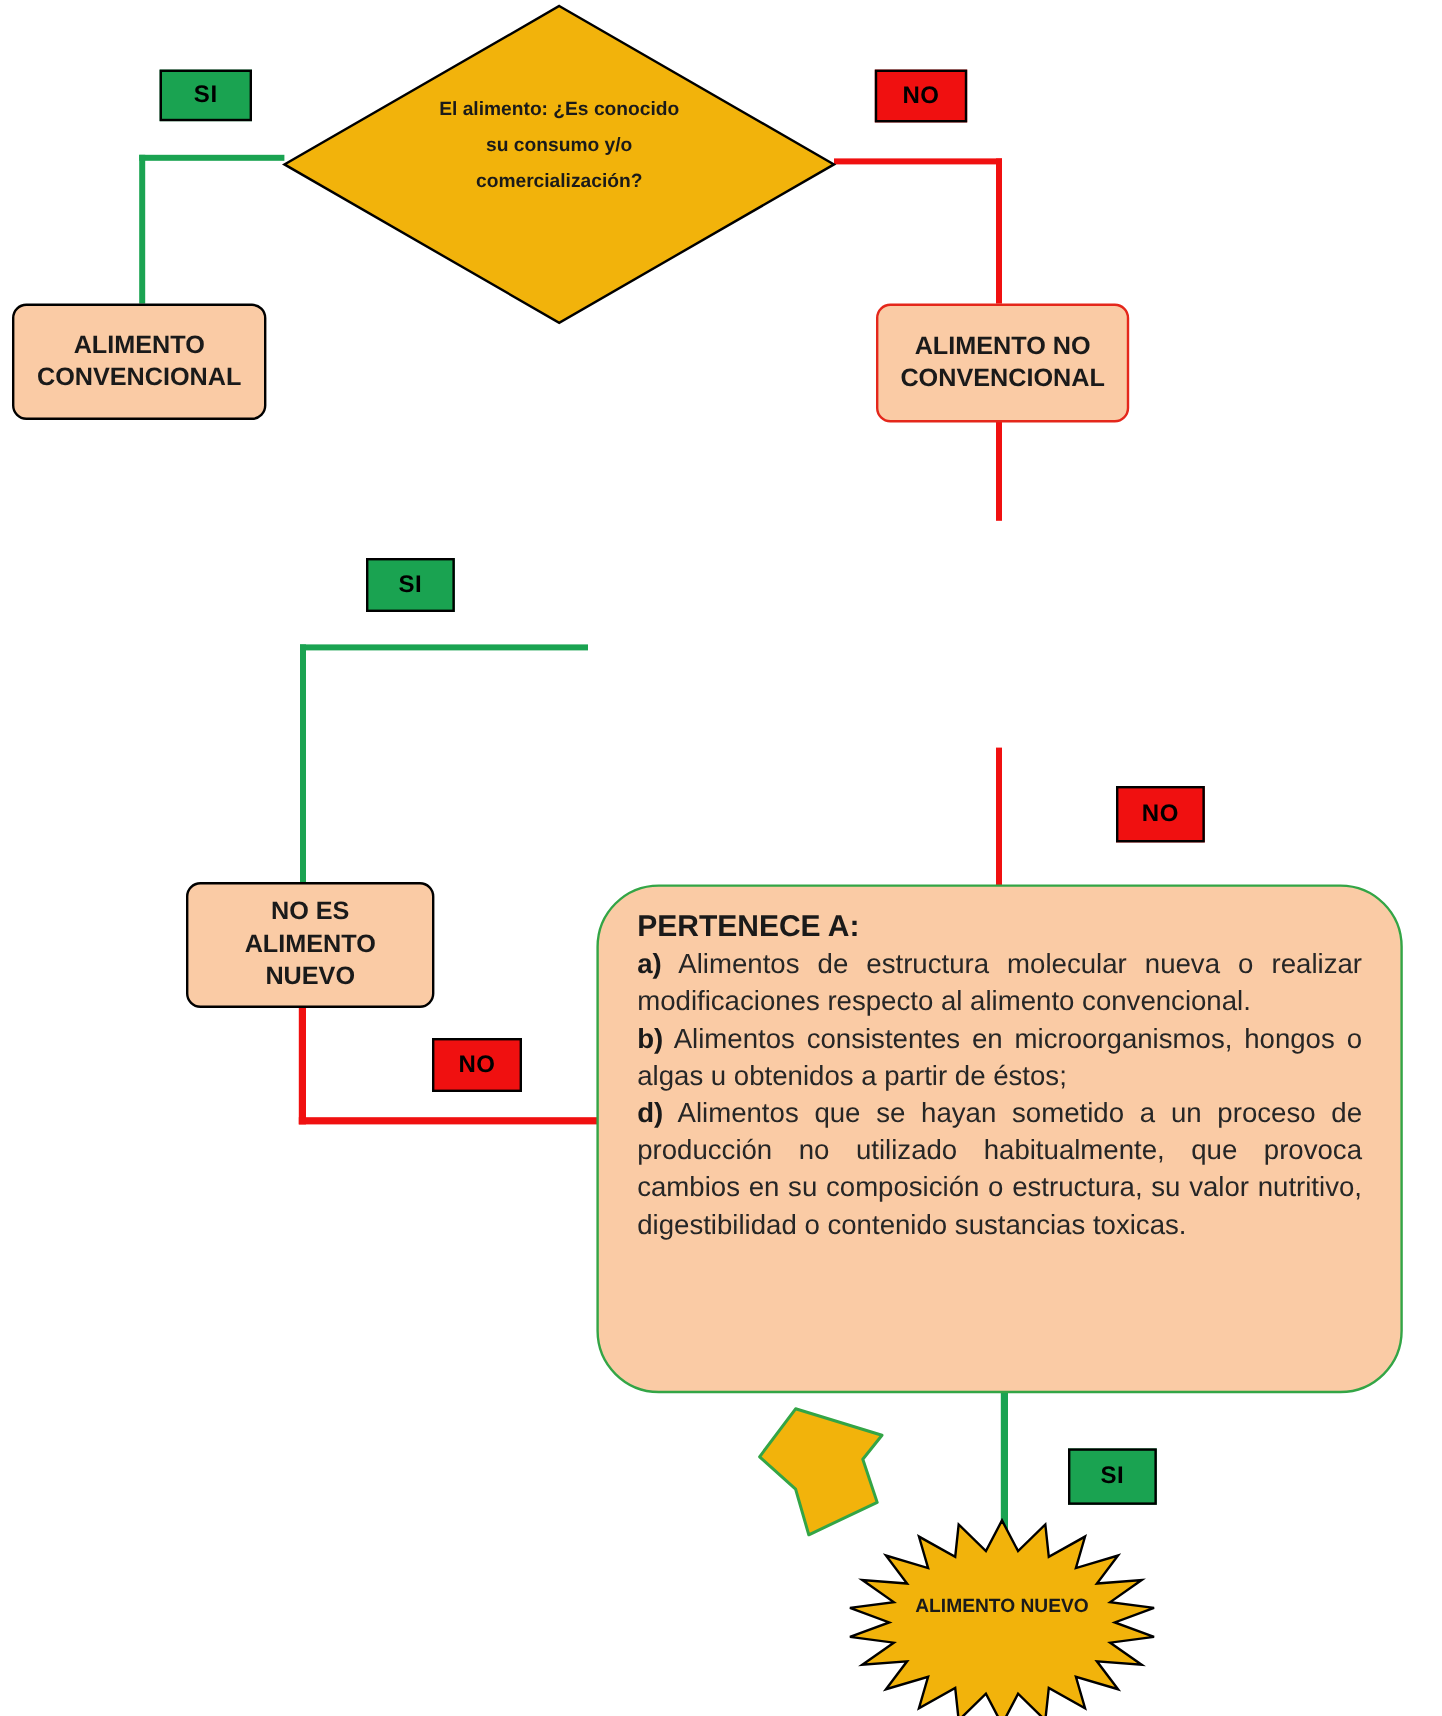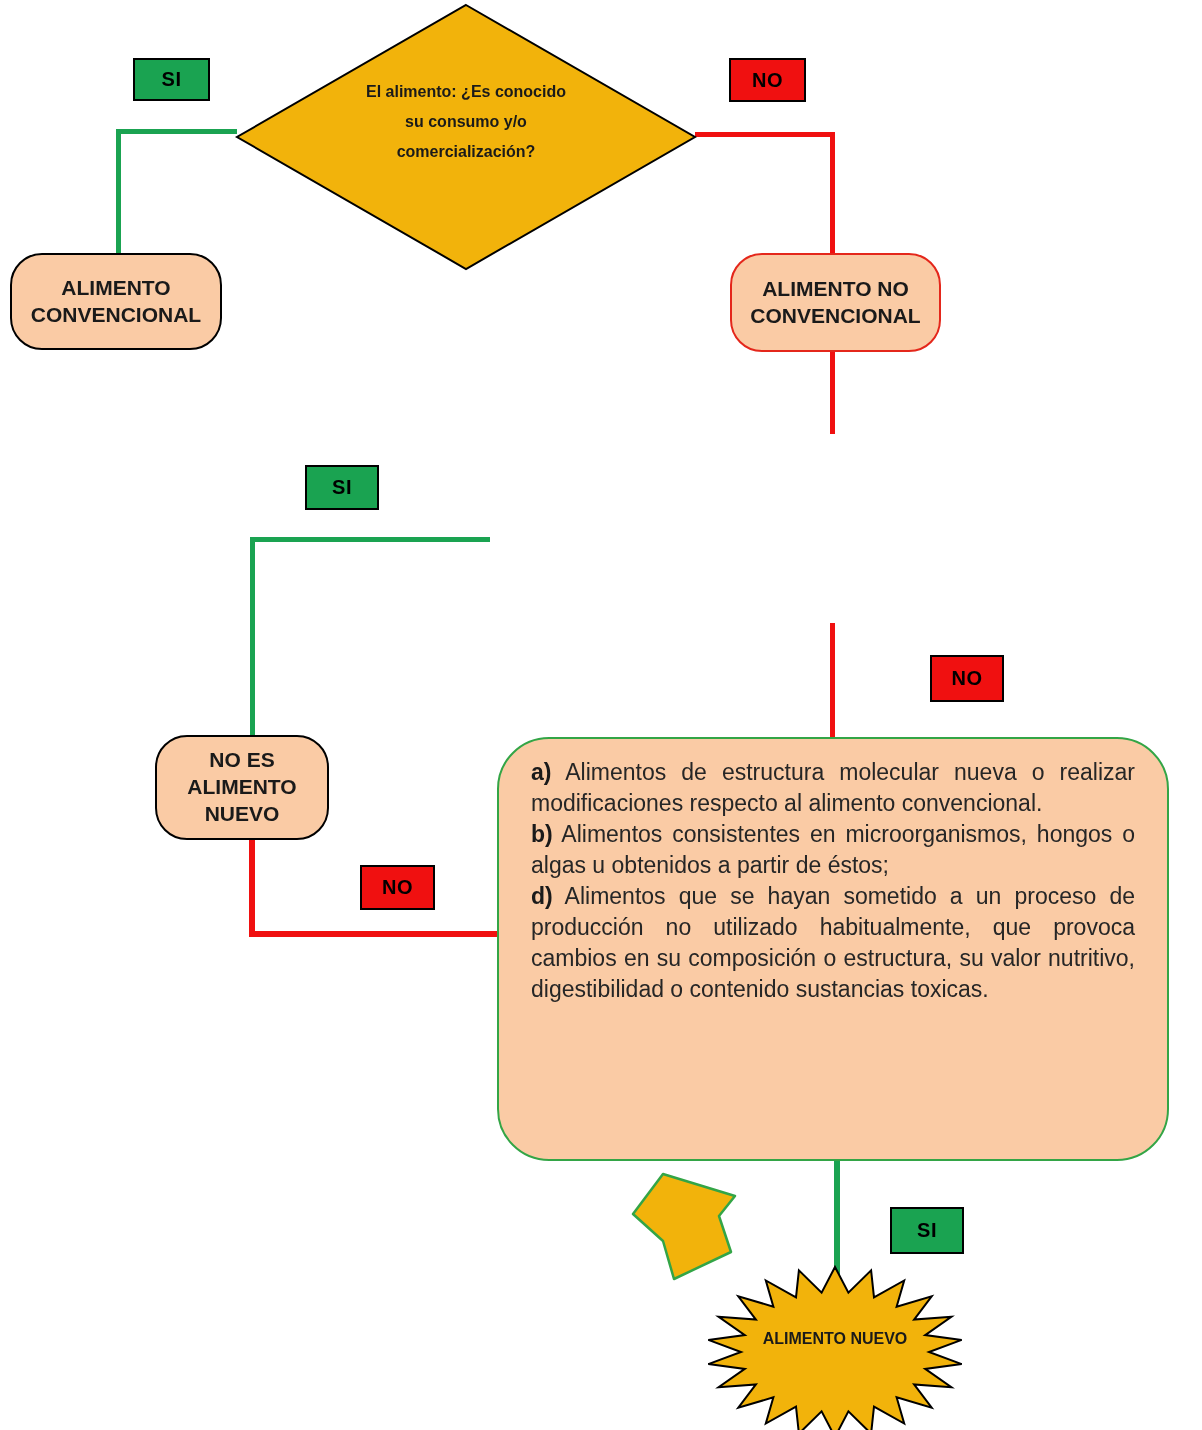--- a/index.html
+++ b/index.html
@@ -13,21 +13,21 @@
   .line{position:absolute;}
   .line.green{background:var(--green);}
   .line.red{background:var(--red);}
   svg.shapes{position:absolute; left:0; top:0; width:1202px; height:1430px; pointer-events:none;}
   .shape-gold{fill:var(--gold); stroke:#000; stroke-width:2;}
   .shape-arrow{fill:var(--gold); stroke:var(--green-border); stroke-width:2.5; stroke-linejoin:round;}
   .badge{position:absolute; display:flex; align-items:center; justify-content:center;
          border:2.5px solid #000; font-weight:bold; font-size:20px; color:#000; letter-spacing:.5px;}
   .badge.green{background:var(--green);}
   .badge.red{background:var(--red);}
-  .pbox{position:absolute; background:var(--peach); border:2px solid #000; border-radius:32px;
+  .pbox{position:absolute; background:var(--peach); border:2px solid #000; border-radius:12px;
         display:flex; align-items:center; justify-content:center; text-align:center;
         font-weight:bold; font-size:21px; line-height:1.28; color:var(--ink);}
   .pbox.redline{border:2.5px solid var(--red-border);}
   .bigbox{position:absolute; background:var(--peach); border:2.5px solid var(--red-border);
           border-radius:42px; color:var(--body-ink); font-size:24px; line-height:34px;
           padding:22px 28px; text-align:left;}
   .pertenece{position:absolute; background:var(--peach); border:2.5px solid var(--green-border);
              border-radius:52px; color:#262626; font-size:23px; line-height:31px;
              padding:18px 32px 14px 32px; overflow:hidden;}
   .pertenece .title{font-weight:bold; font-size:25px; color:var(--ink);}
@@ -67,23 +67,24 @@
   <div class="badge green" style="left:305px; top:465px; width:74px; height:45px;">SI</div>
   <div class="badge red" style="left:930px; top:655px; width:74px; height:47px;">NO</div>
   <div class="badge red" style="left:360px; top:865px; width:75px; height:45px;">NO</div>
   <div class="badge green" style="left:890px; top:1207px; width:74px; height:47px;">SI</div>
 
   <div class="pbox" style="left:10px; top:253px; width:212px; height:97px; padding:0 10px;">ALIMENTO CONVENCIONAL</div>
 
   <div class="pbox redline" style="left:730px; top:253px; width:211px; height:99px; padding:0 8px;">ALIMENTO NO CONVENCIONAL</div>
 
 
-  <div class="pbox" style="left:155px; top:735px; width:174px; height:105px; padding:0 30px;">NO ES ALIMENTO NUEVO</div>
+  <div class="pbox" style="left:155px; top:735px; width:207px; height:105px; padding:0 30px;">NO ES ALIMENTO NUEVO</div>
 
   <div class="pertenece" style="left:497px; top:737px; width:672px; height:424px;">
+    <div class="title">PERTENECE A:</div>
     <div class="item"><b>a)</b> <span>Alimentos de estructura molecular nueva o realizar modificaciones respecto al alimento convencional.</span></div>
     <div class="item"><b>b)</b> <span>Alimentos  consistentes en microorganismos, hongos o algas u obtenidos a partir de éstos;</span></div>
     <div class="item"><b>d)</b> <span>Alimentos  que se hayan sometido a un proceso de producción no utilizado habitualmente, que provoca cambios  en su composición o estructura, su valor nutritivo, digestibilidad o contenido sustancias toxicas.</span></div>
   </div>
 
   <div class="overlay-text star-label" style="left:747px; top:1319px; width:176px;">ALIMENTO NUEVO</div>
 
 </div>
 
 </body></html>

